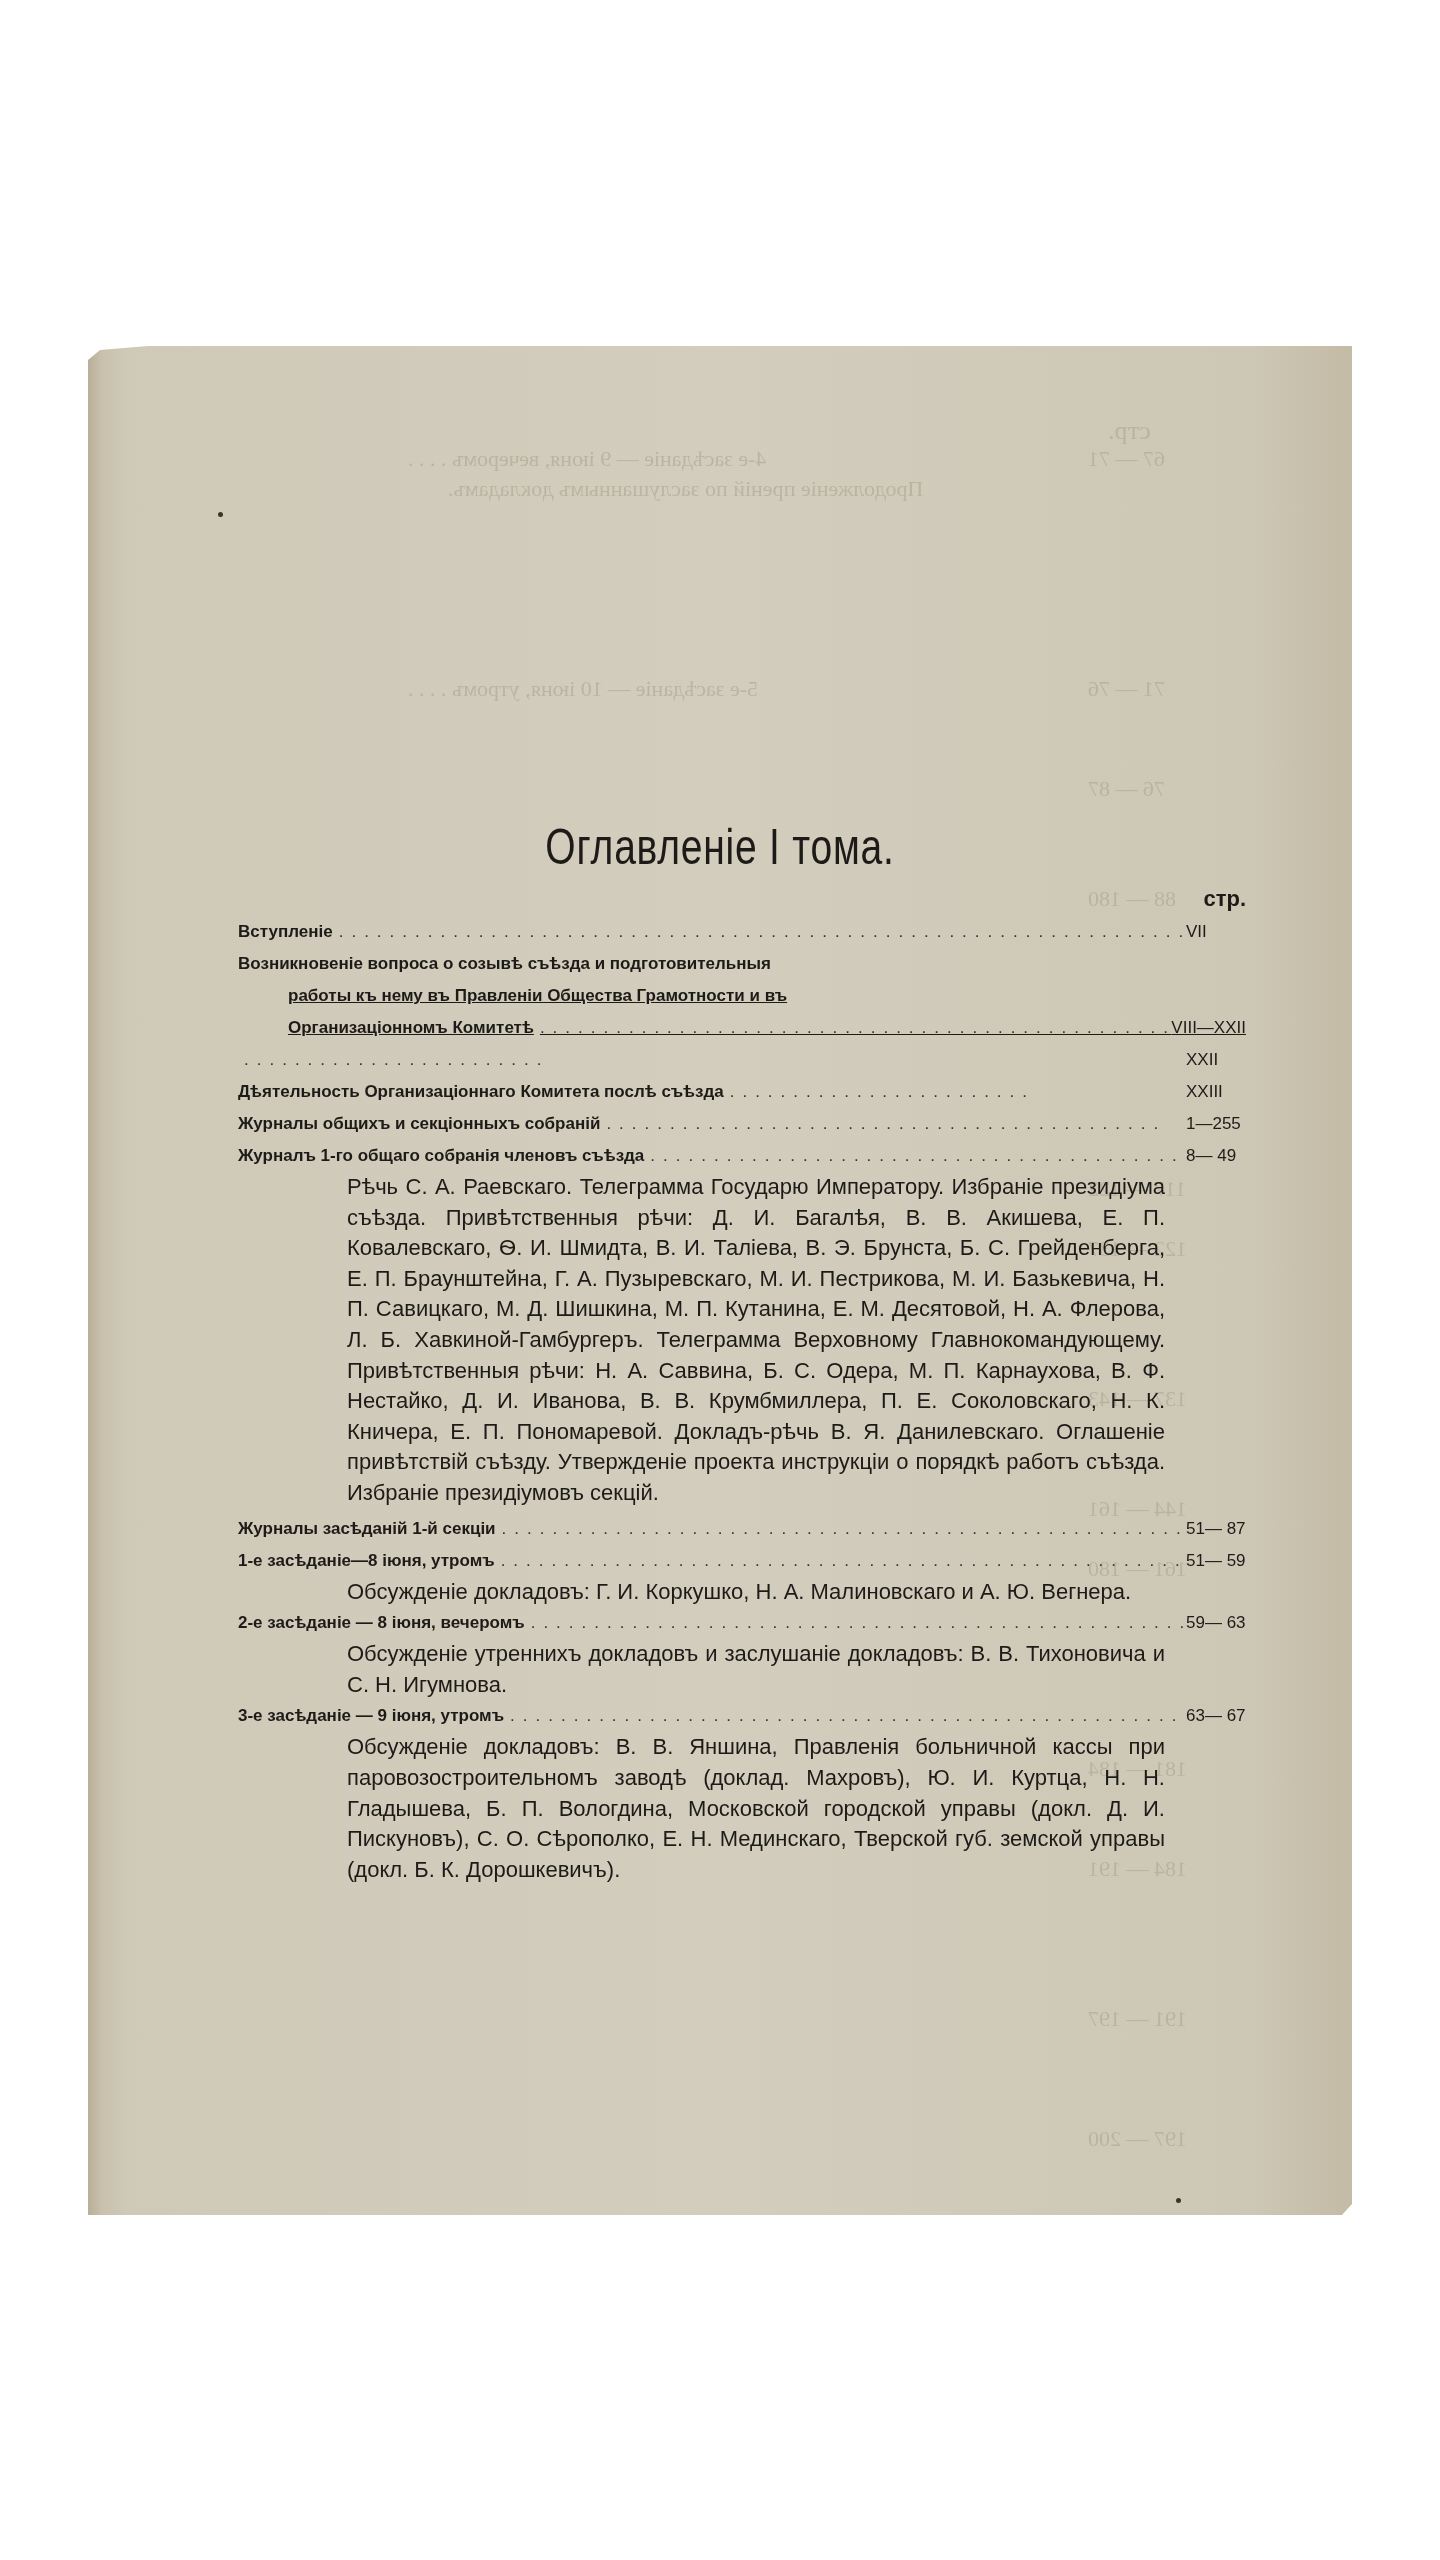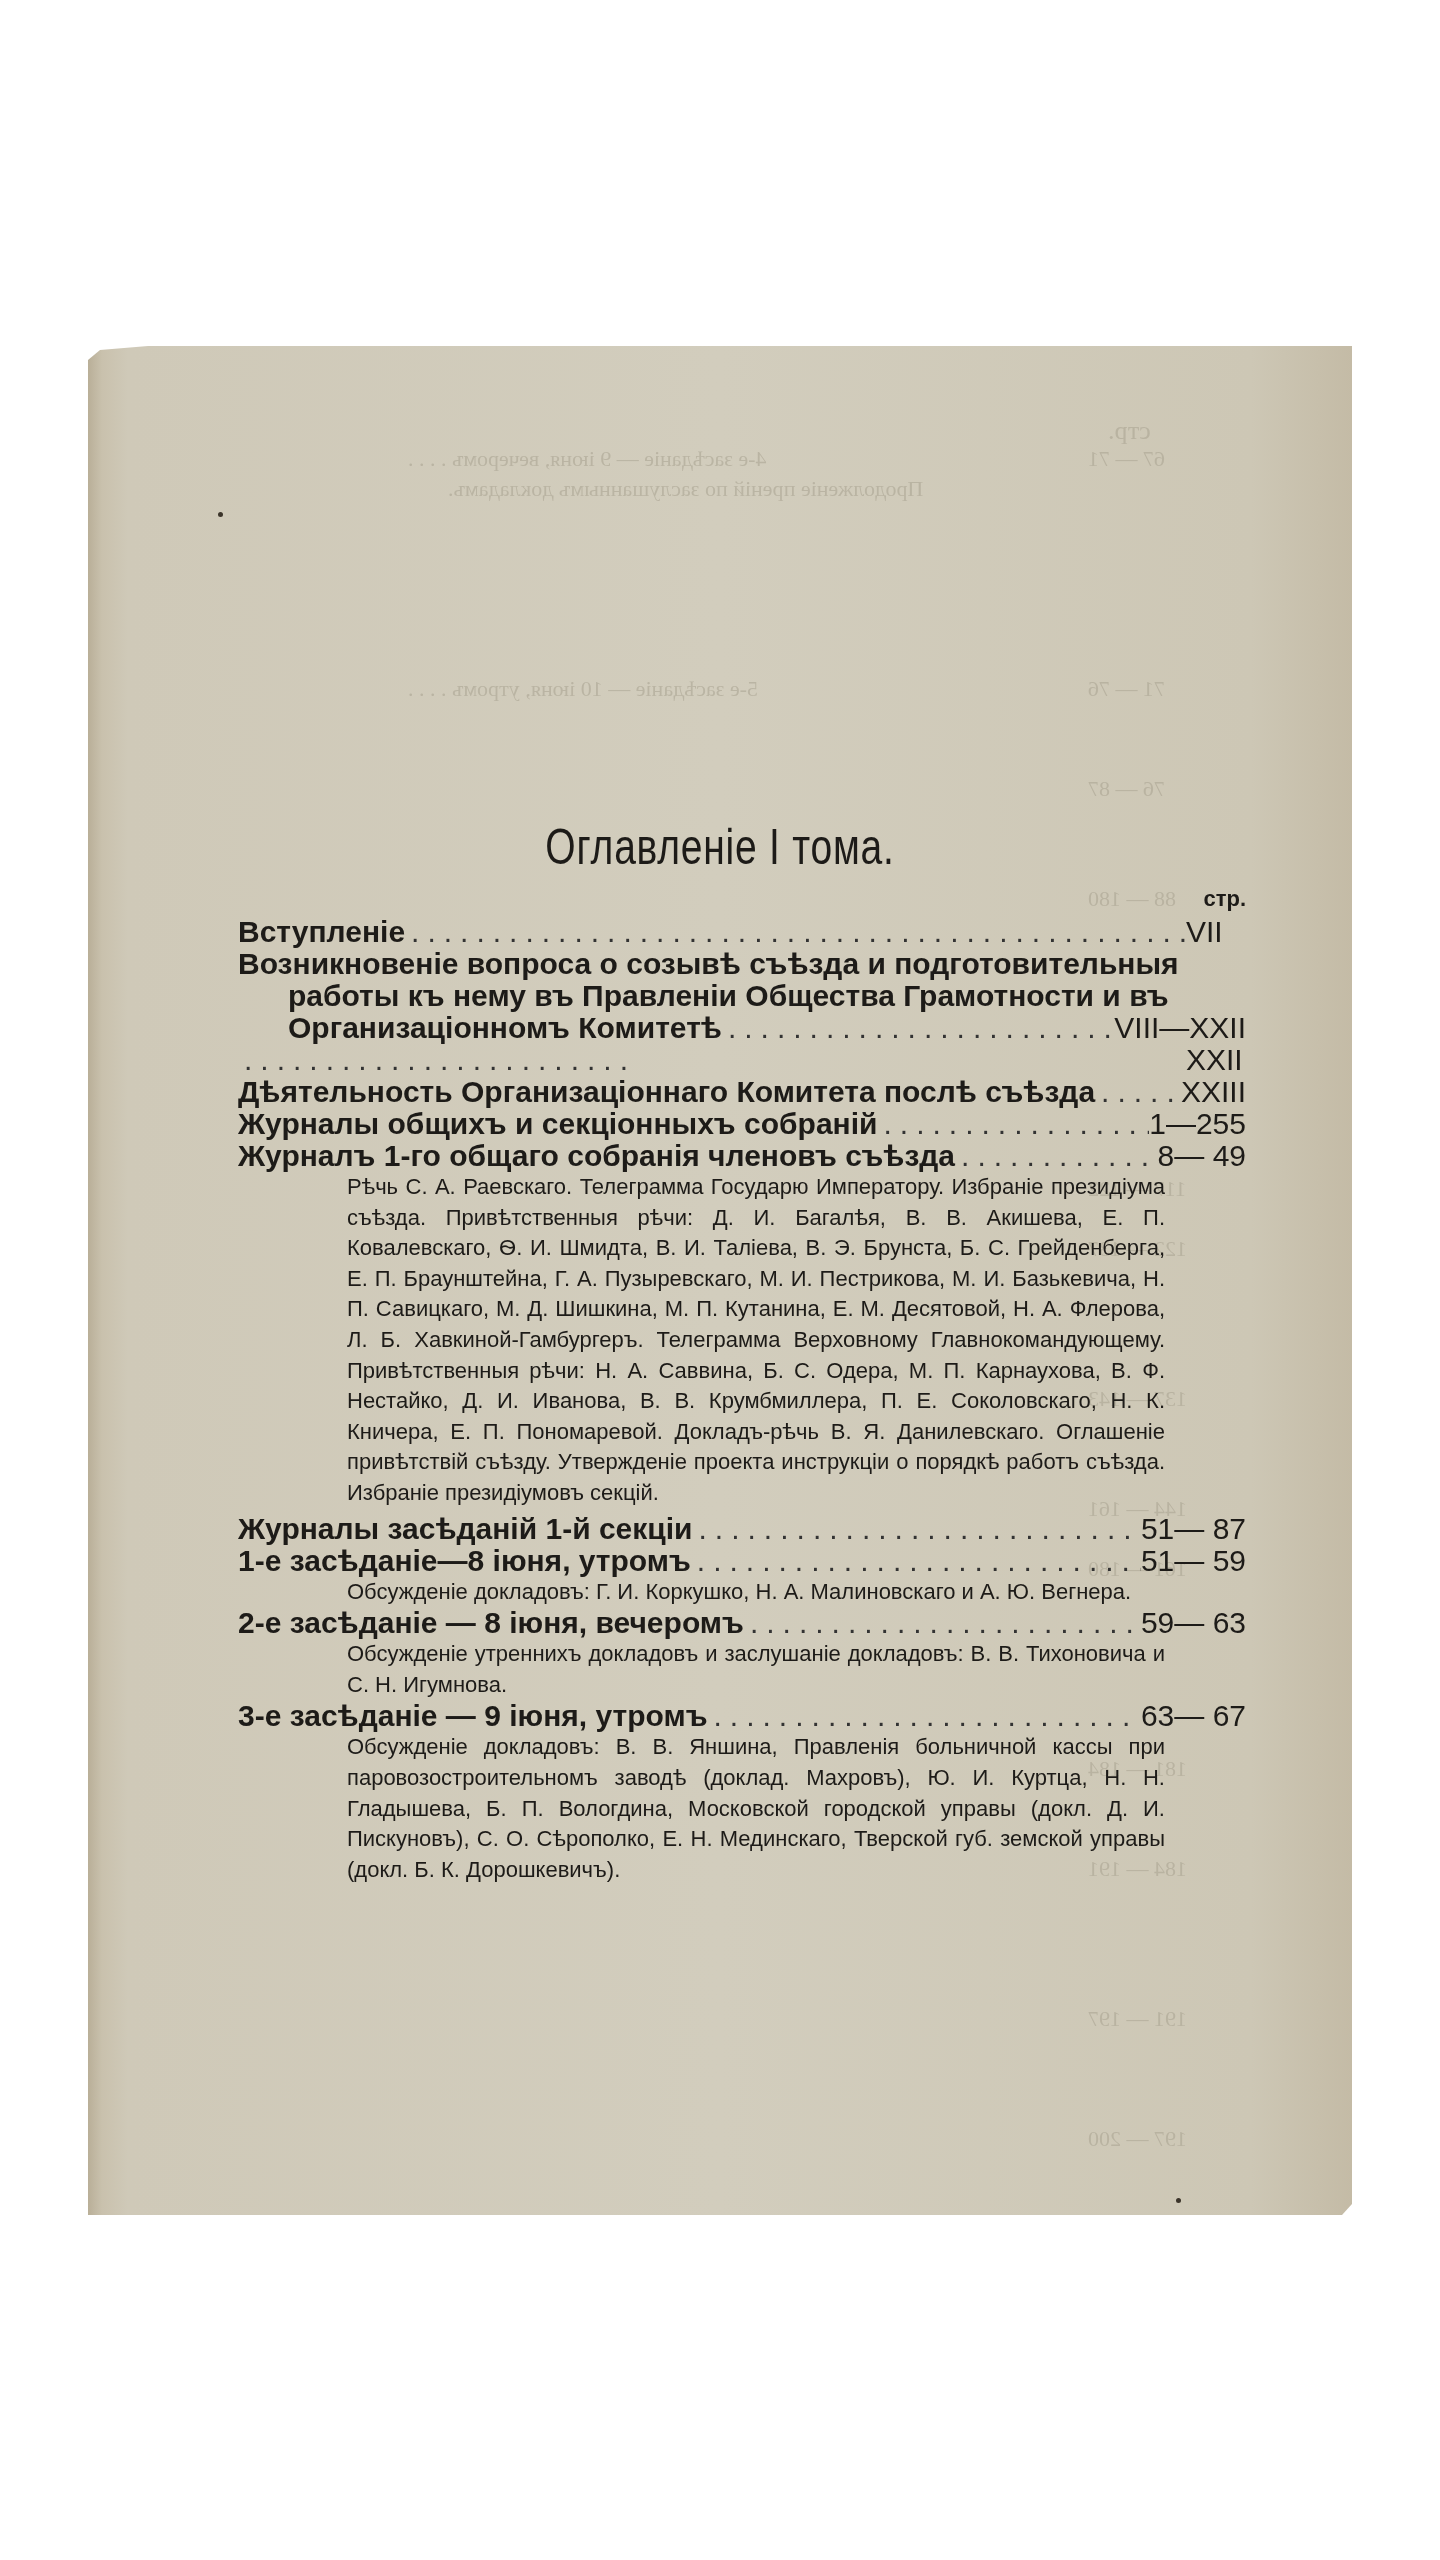--- a/index.html
+++ b/index.html
@@ -17,25 +17,25 @@
       position: absolute; color: #a8a290; opacity: .55; transform: scaleX(-1);
       font-family: "Liberation Serif", serif; font-size: 22px; white-space: nowrap;
     }
     .title {
       position: absolute; left: 0; width: 100%; top: 472px; text-align: center;
       font-family: "Liberation Sans Narrow", "Liberation Sans", sans-serif;
       font-size: 50px; color: #1d1b18; transform: scaleX(.78); letter-spacing: 1px;
     }
     .toc { position: absolute; left: 150px; top: 540px; width: 1008px; color: #1d1b18; }
     .str { text-align: right; font-weight: bold; font-size: 22px; height: 30px; }
-    .row { display: flex; align-items: baseline; font-size: 30px; line-height: 32px; }
+    .row { display: flex; align-items: baseline; font-size: 17px; line-height: 32px; }
     .row .lbl { font-weight: bold; white-space: nowrap; }
     .row .dots { flex: 1; overflow: hidden; white-space: nowrap; letter-spacing: 8px; padding: 0 6px; color: #333; }
     .row .pg { white-space: nowrap; min-width: 60px; text-align: left; }
-    .cont { padding-left: 50px; }
+    .cont { padding-left: 50px; text-decoration: underline; }
     .desc { margin-left: 109px; width: 818px; text-align: justify; font-size: 22px; line-height: 30.6px; }
     .sp { height: 4px; }
     .dot-mark { position: absolute; width: 5px; height: 5px; background: #3b342a; border-radius: 50%; }
   </style>
 </head>
 <body>
 
 <div class="page">
 
   <div class="bleed" style="left:1020px;top:70px;font-size:26px;">стр.</div>

